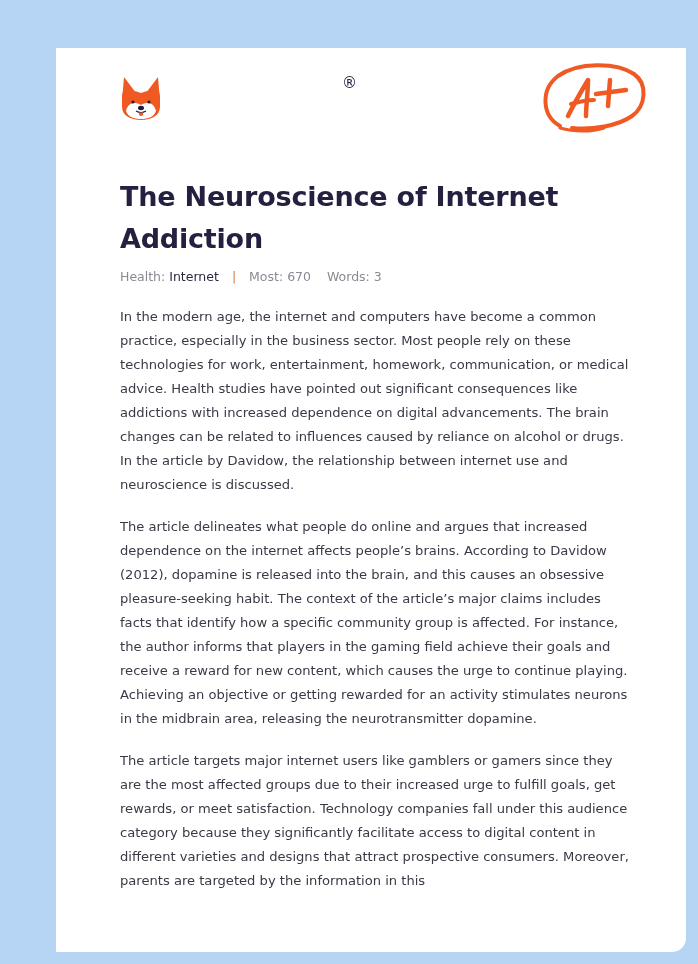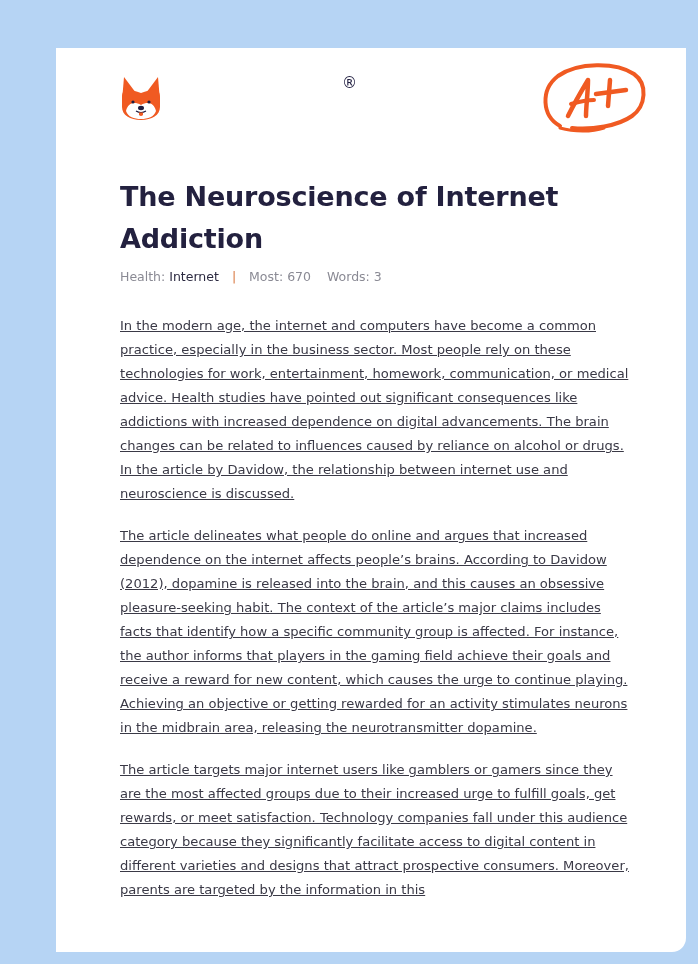--- a/index.html
+++ b/index.html
@@ -79,27 +79,26 @@
       font-size: 12.5px;
       color: #8a8a94;
       white-space: nowrap;
     }
     .meta .topic-val { color: #2b2940; }
     .meta .sep { color: #d9773f; margin: 0 9px; }
     .meta .gap { display: inline-block; width: 8px; }
     .body-text {
       position: absolute;
       left: 64px;
-      top: 266px;
+      top: 257px;
       width: 510px;
       font-family: "DejaVu Sans", sans-serif;
       font-size: 13.1px;
       line-height: 24px;
       color: #3a3946;
-      text-decoration: underline;
     }
     .body-text p { margin-bottom: 18px; }
   </style>
 </head>
 <body>
 
 <div class="card">
   <div class="header">
     <div class="logo">
       <svg class="logo-icon" viewBox="0 0 42 46">

